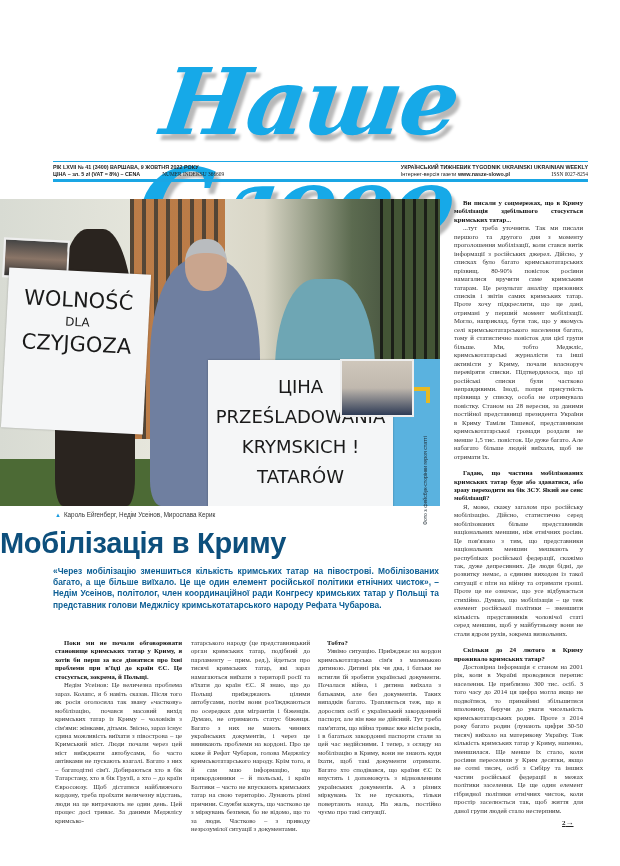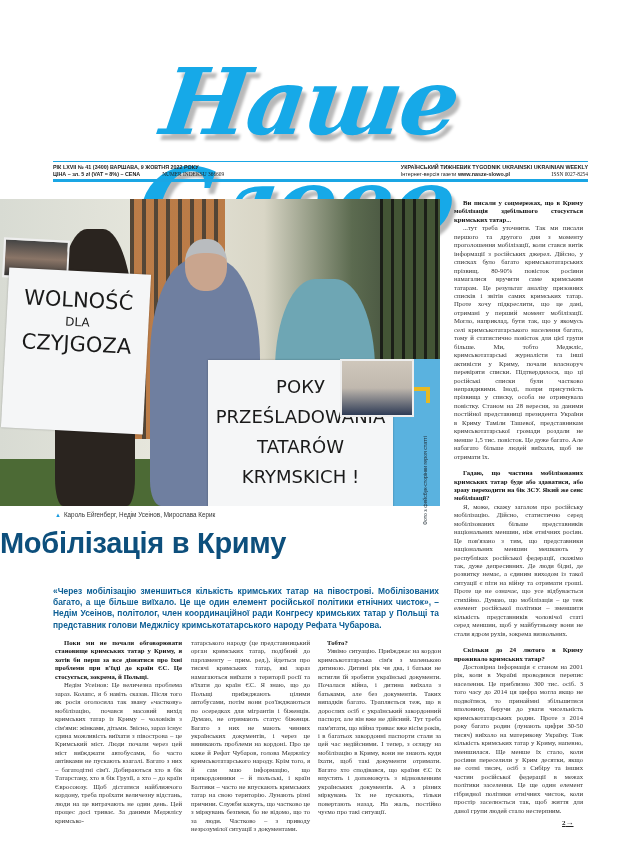--- a/index.html
+++ b/index.html
@@ -43,21 +43,21 @@
   .sign-photo-1 { left: 3px; top: 40px; width: 66px; height: 40px; background: linear-gradient(180deg,#444 0,#8a7567 50%,#333 100%); transform: rotate(3deg); }
   .sign-photo-2 { left: 340px; top: 160px; width: 74px; height: 58px; background: linear-gradient(180deg,#cfc7bb 0,#c0b8ae 50%,#2e3b55 100%); }
 
   .photo-credit { position: absolute; left: 422px; top: 385px; width: 14px; height: 140px; writing-mode: vertical-rl; transform: rotate(180deg); font-family: "Liberation Sans", sans-serif; font-size: 5.2px; color: #1e2a33; white-space: nowrap; }
 
   .caption { position: absolute; left: 55px; top: 511px; font-family: "Liberation Sans", sans-serif; font-size: 6.3px; color: #333; }
   .caption .tri { color: #1a9be0; margin-right: 3px; font-size: 6px; }
 
   .headline { position: absolute; left: 0; top: 524px; width: 440px; text-align: left; font-family: "Liberation Sans", sans-serif; font-weight: bold; font-size: 29px; line-height: 38px; color: #0d4f7c; letter-spacing: -0.3px; }
 
-  .lead { position: absolute; left: 53px; top: 566px; width: 386px; font-family: "Liberation Sans", sans-serif; font-weight: bold; font-size: 8.4px; line-height: 11.2px; color: #0d5f95; text-align: justify; margin-top: 20px; }
+  .lead { position: absolute; left: 53px; top: 566px; width: 386px; font-family: "Liberation Sans", sans-serif; font-weight: bold; font-size: 8.4px; line-height: 11.2px; color: #0d5f95; text-align: justify; }
 
   .col { position: absolute; font-family: "Liberation Serif", serif; font-size: 6.7px; line-height: 8.45px; color: #333; text-align: justify; hyphens: auto; }
   .col p { text-indent: 9px; }
   .col .q { font-weight: bold; color: #111; text-indent: 9px; }
   .col .gap { height: 8px; }
   .c1 { left: 55px; top: 639px; width: 127px; }
   .c2 { left: 191px; top: 639px; width: 119px; }
   .c3 { left: 318px; top: 639px; width: 123px; }
   .c4 { left: 454px; top: 199px; width: 129px; }
 
@@ -100,24 +100,24 @@
   <div class="flag">
       <div class="tamga"></div>
     </div>
   <div class="sign-photo sign-photo-1"></div>
   <div class="sign sign-1">
     <span>WOLNOŚĆ</span>
     <span class="small">DLA</span>
     <span>CZYJGOZA</span>
   </div>
   <div class="sign sign-2">
-    <div>РОКУ</div>
+    <div>ЦІНА</div>
     <div>PRZEŚLADOWANIA</div>
+    <div>KRYMSKICH !</div>
     <div>TATARÓW</div>
-    <div>KRYMSKICH !</div>
   </div>
   <div class="sign-photo sign-photo-2"></div>
 </div>
 
 <div class="photo-credit">Фото з фейсбук-сторінки героя статті</div>
 
 <div class="caption">
   <span class="tri">▲</span><span>Кароль Ейгенберг, Недім Усеінов, Мирослава Керик</span>
 </div>
 

